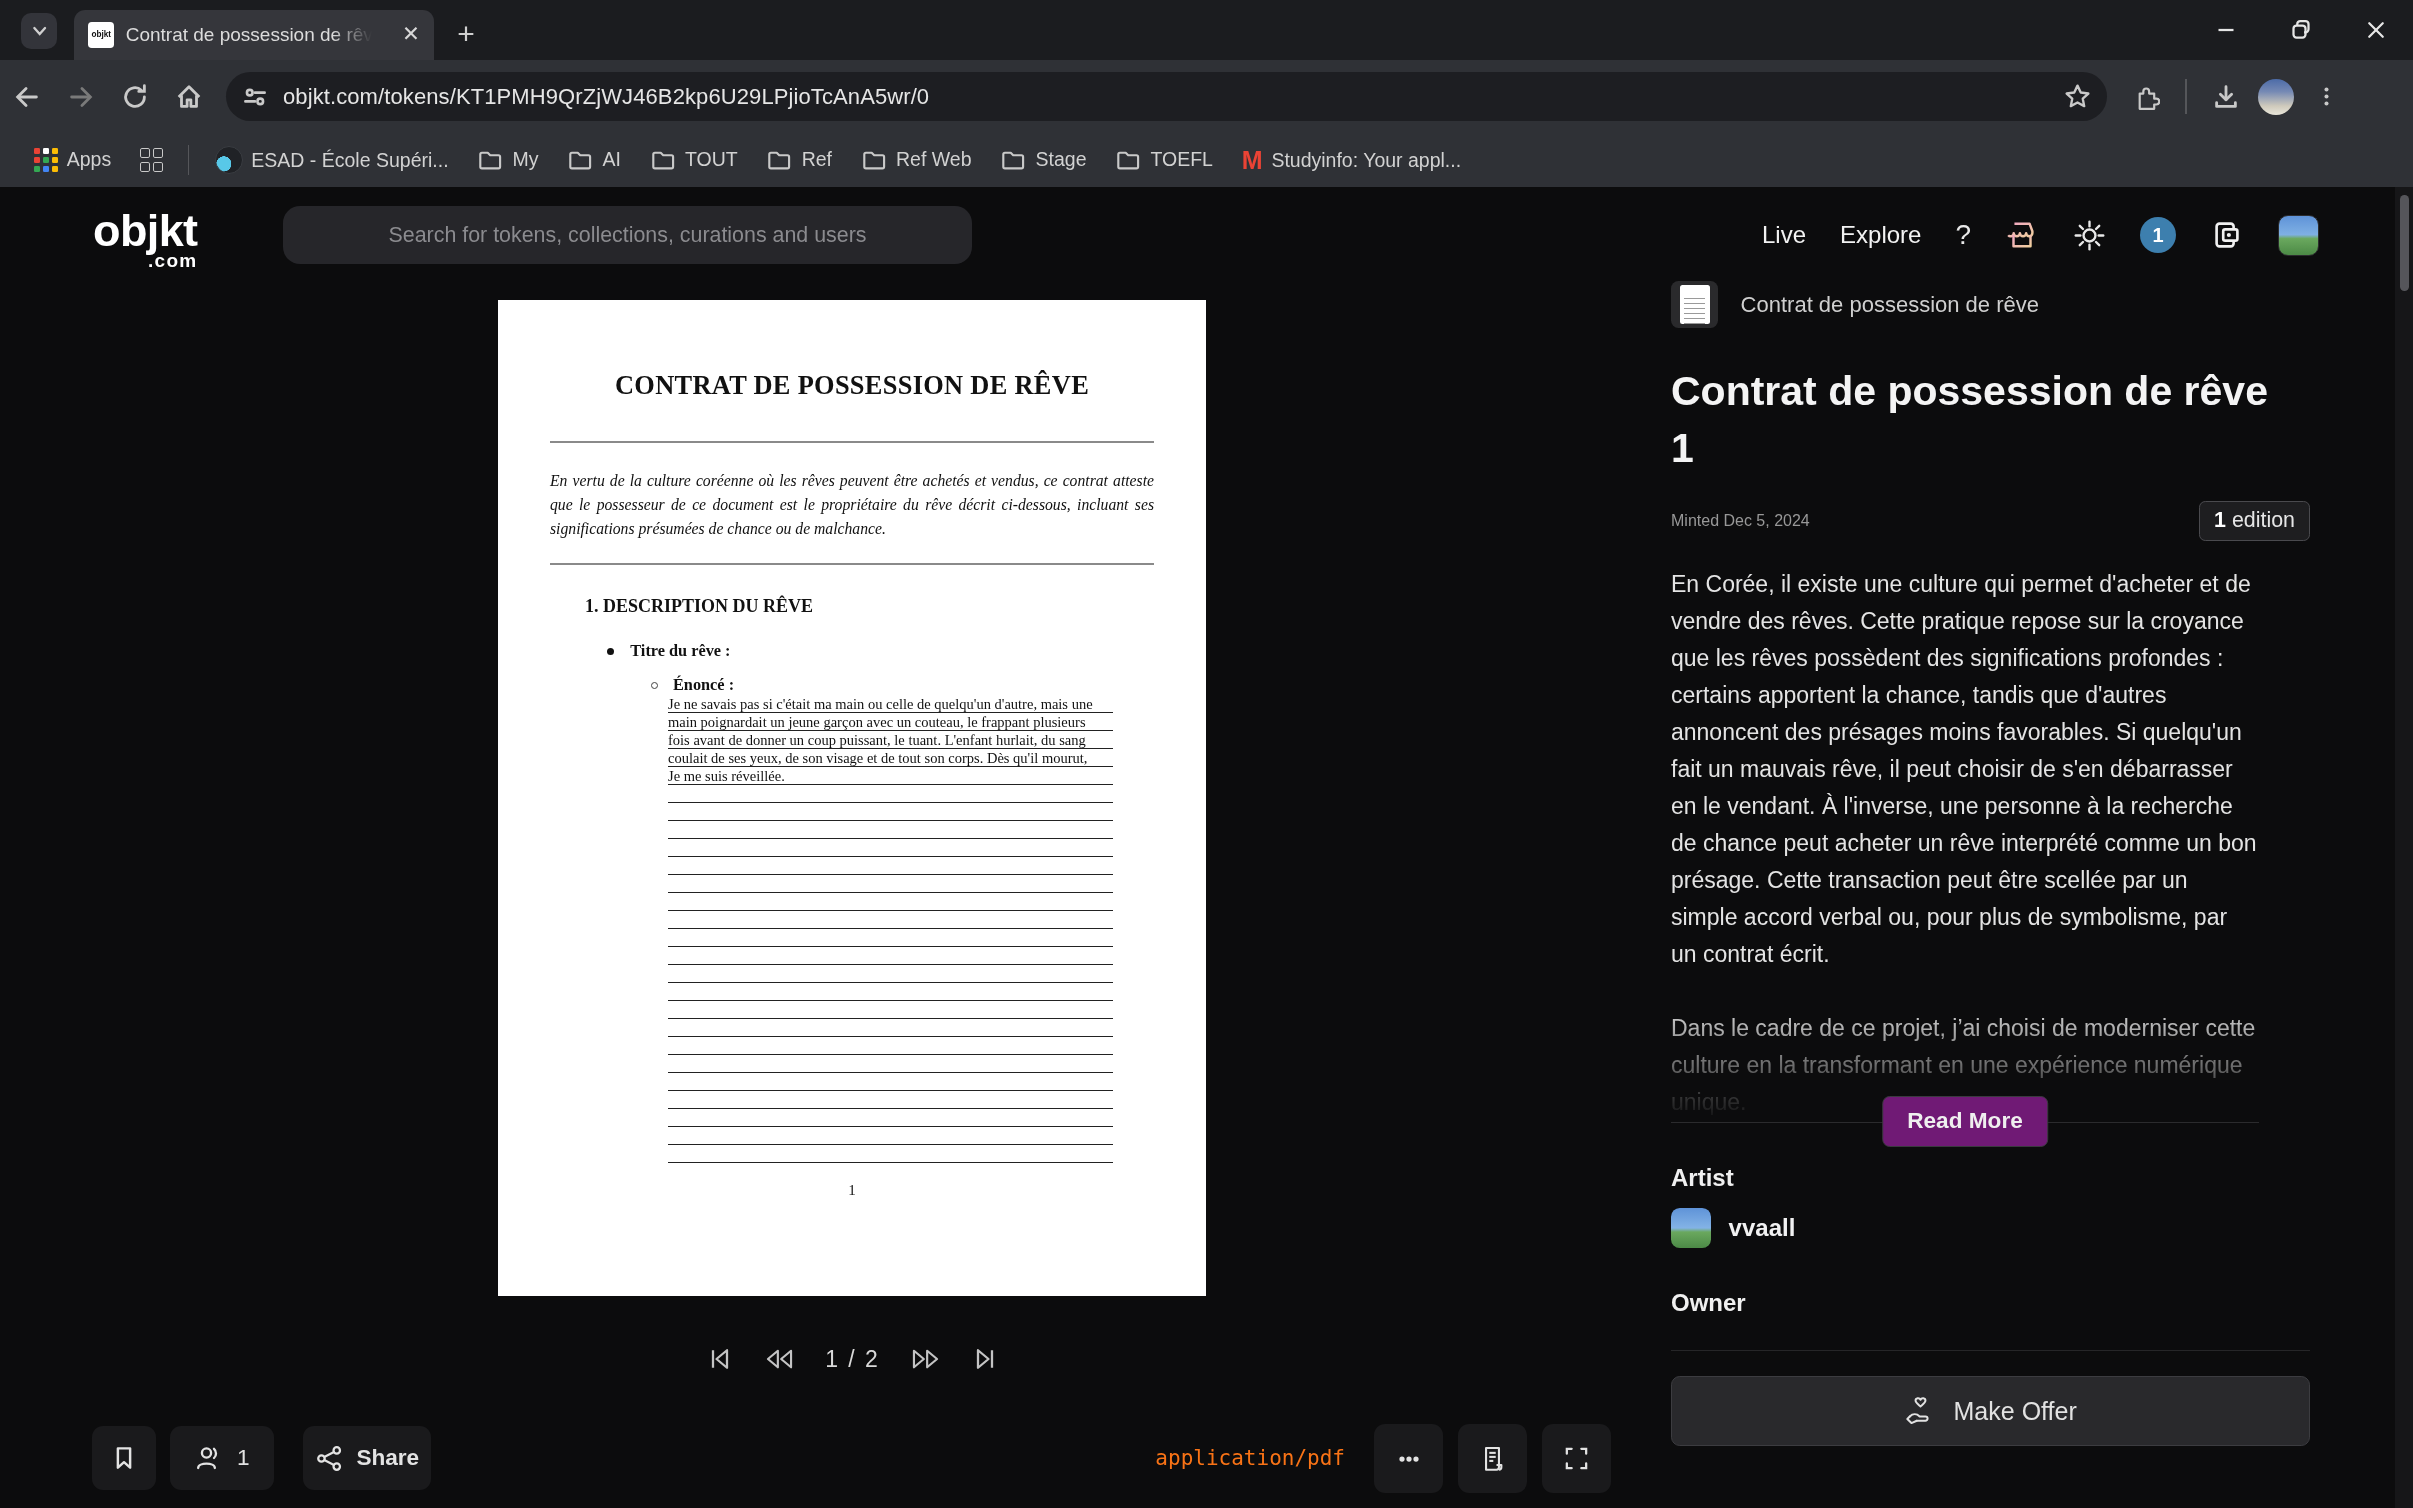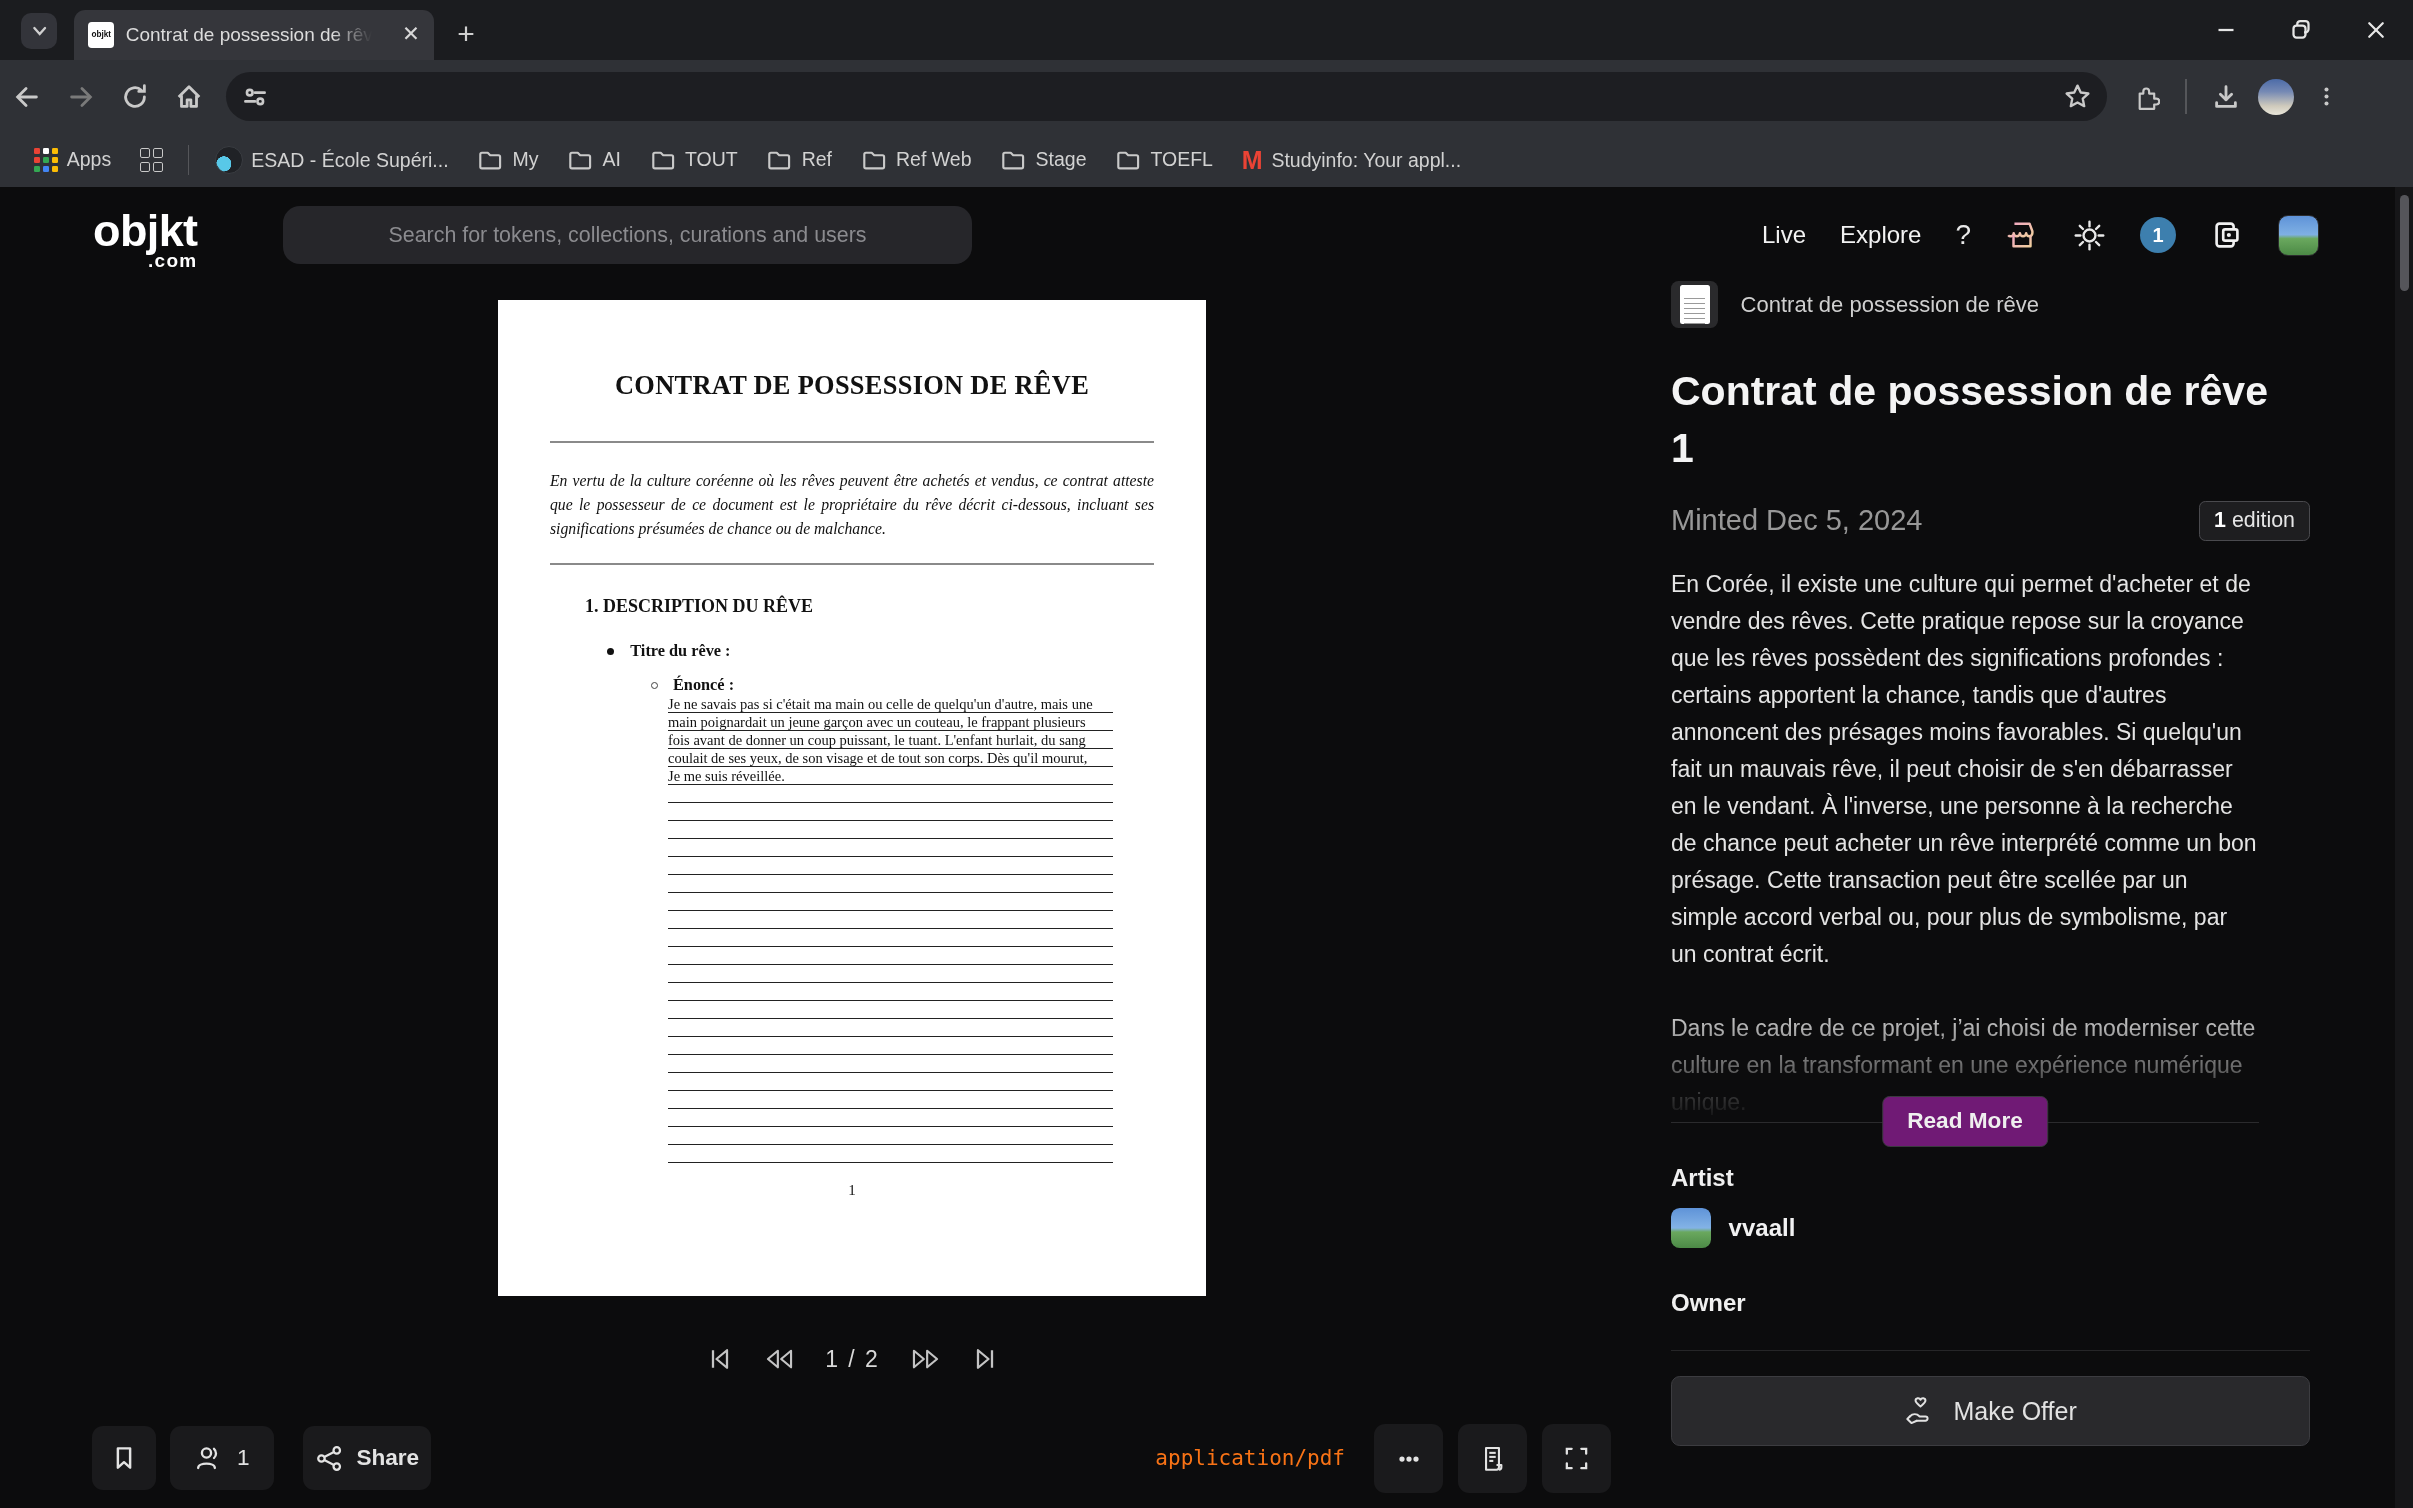--- a/index.html
+++ b/index.html
@@ -105,21 +105,21 @@
   
   #panel { position:absolute; left:1671px; top:94px; width:639px; height:1227px; color:#eee; }
   .coll-row { display:flex; align-items:center; gap:22.6px; }
   .coll-thumb { width:47px; height:47px; border-radius:7.5px; background:#2a2a2c; display:flex; align-items:center; justify-content:center; }
   .coll-thumb .mini-doc { width:30px; height:39px; background:#fff; border-radius:2.5px;
      background-image:repeating-linear-gradient(#fff 0 3.8px, #9a9a9a 3.8px 5px); background-size:21.4px 100%;
      background-position:4.4px 8.8px; background-repeat:no-repeat; }
   .coll-name { font-size:22px; color:#cfcfcf; }
   .token-title { margin-top:35px; font-size:41px; font-weight:bold; line-height:57px; color:#f4f4f4; width:597px; }
   .mint-row { margin-top:24px; display:flex; align-items:center; }
-  .minted { color:#989898; font-size:29px; }
+  .minted { color:#989898; font-size:16px; }
   .edition-badge { margin-left:auto; border:1.9px solid #4a4a4e; background:#1e1e20; border-radius:6.3px;
      padding:6.3px 14px; font-size:21.4px; color:#e6e6e6; }
   .edition-badge b { color:#fff; }
   .desc-wrap { position:relative; margin-top:25px; width:588px; height:557px; border-bottom:1.3px solid #2b2b2d; }
   .desc-text { font-size:23px; line-height:37px; color:#e4e4e4; white-space:pre-line; height:100%; overflow:hidden;
      -webkit-mask-image:linear-gradient(180deg,#000 78%,rgba(0,0,0,0.25) 94%,transparent 100%);
              mask-image:linear-gradient(180deg,#000 78%,rgba(0,0,0,0.25) 94%,transparent 100%); }
   .read-more { position:absolute; left:50%; bottom:-25px; transform:translateX(-50%);
      background:#701a75; border:1.3px solid #3a3a3e; border-radius:7.5px; padding:11.3px 24px;
      font-size:22.6px; font-weight:bold; color:#efefef; }
@@ -207,20 +207,21 @@
     </div>
     <div id="urlbar">
       <span>
         <svg width="28" height="28" viewBox="0 0 32 32" fill="none" stroke="#c9c9c9" stroke-width="3" stroke-linecap="round">
             <circle cx="10" cy="11" r="3.2"></circle>
             <line x1="16" y1="11" x2="27" y2="11"></line>
             <line x1="5" y1="21" x2="16" y2="21"></line>
             <circle cx="22" cy="21" r="3.2"></circle>
           </svg>
       </span>
+      <span id="url-text">objkt.com/tokens/KT1PMH9QrZjWJ46B2kp6U29LPjioTcAnA5wr/0</span>
       <span class="url-star">
         <svg width="29" height="29" viewBox="0 0 32 32" fill="none" stroke="currentColor" stroke-width="2.6" stroke-linejoin="round">
             <path d="M16 4l3.6 7.6 8.4 1.1-6.2 5.7 1.6 8.2L16 22.6l-7.4 4 1.6-8.2L4 12.7l8.4-1.1z"></path>
           </svg>
       </span>
     </div>
     <div class="toolbar-right">
       <div class="nav-icon">
         <svg width="29" height="29" viewBox="0 0 40 40" fill="none" stroke="currentColor" stroke-width="3" stroke-linejoin="round">
             <path d="M12 16h5v-3a4 4 0 0 1 8 0v3h7v7h3a4 4 0 0 1 0 8h-3v6H12z"></path>

